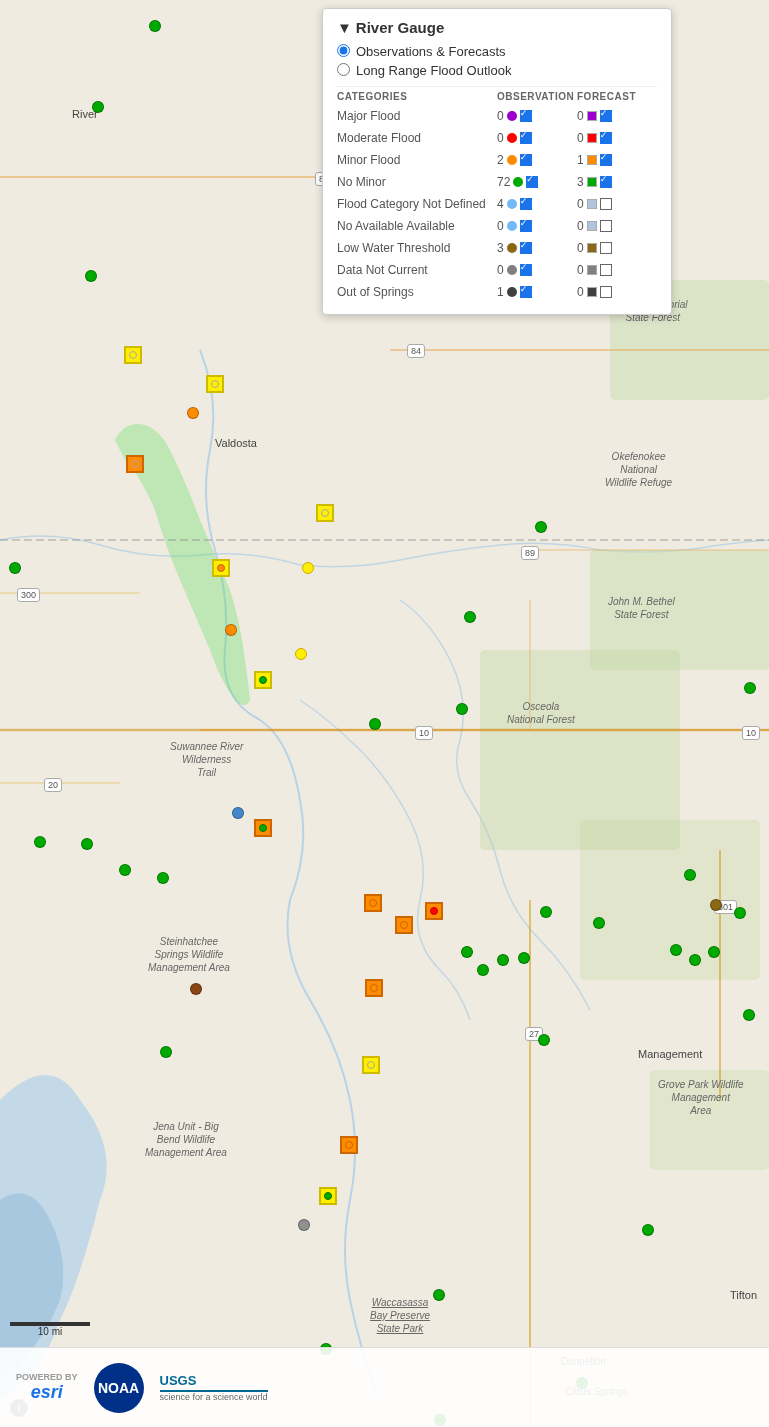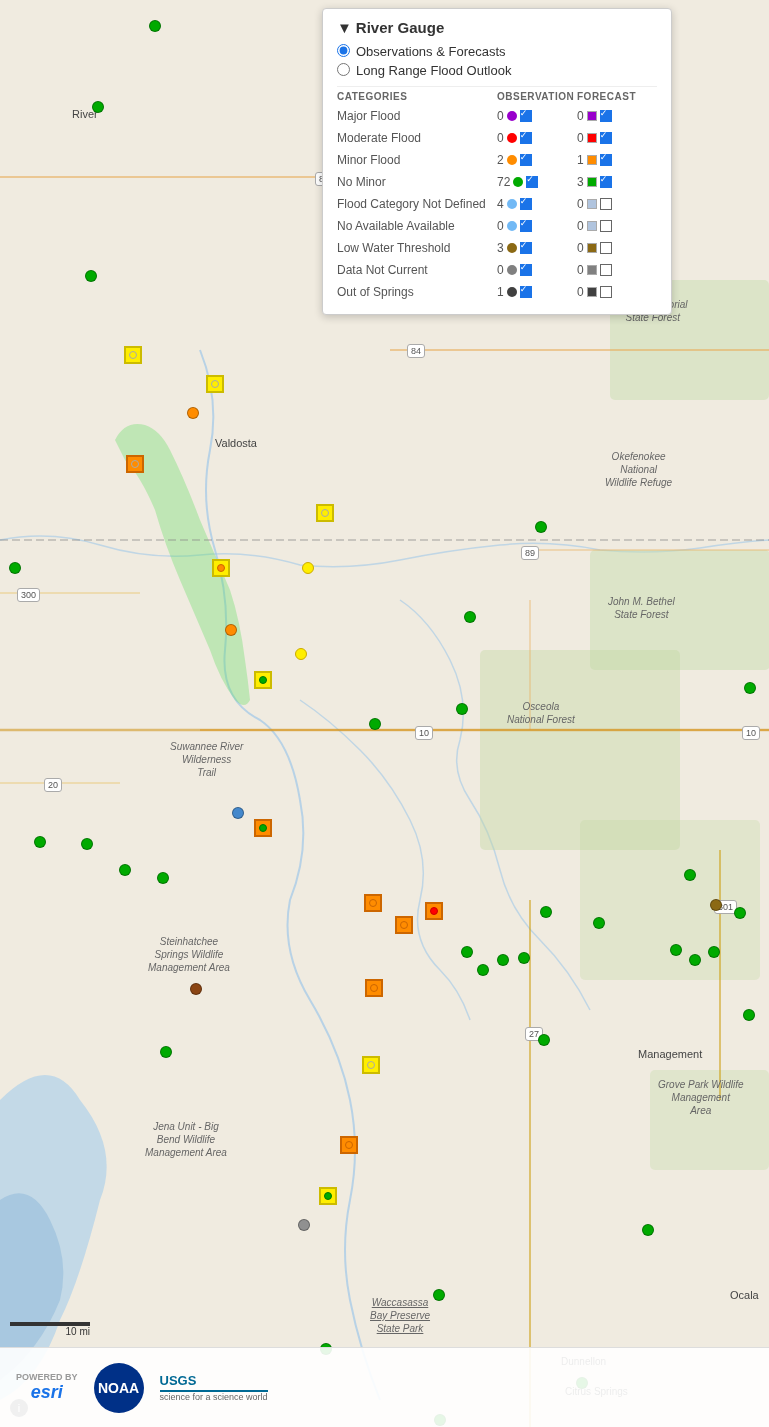--- a/index.html
+++ b/index.html
@@ -215,21 +215,21 @@
       justify-content: center;
       cursor: pointer;
     }
 
     .scale-bar {
       position: absolute;
       bottom: 90px;
       left: 10px;
       display: flex;
       flex-direction: column;
-      align-items: flex-end;
+      align-items: center;
     }
 
     .scale-line {
       width: 80px;
       height: 4px;
       background: #333;
       border-left: 2px solid #333;
       border-right: 2px solid #333;
     }
 
@@ -300,21 +300,21 @@
     <line x1="0" y1="730" x2="769" y2="730" stroke="#cc8800" stroke-width="2.5" opacity="0.5"></line>
 
     <line x1="530" y1="900" x2="530" y2="1427" stroke="#cc9900" stroke-width="2" opacity="0.5"></line>
 
     <line x1="720" y1="850" x2="720" y2="1100" stroke="#cc9900" stroke-width="2" opacity="0.5"></line>
   </svg>
 
   <div class="map-label" style="left:72px; top:108px;">River</div>
   <div class="map-label" style="left:215px; top:437px;">Valdosta</div>
   <div class="map-label" style="left:638px; top:1048px;">Management</div>
-  <div class="map-label" style="left:730px; top:1289px;">Ocala</div>
+  <div class="map-label" style="left:730px; top:1289px;">Tifton</div>
 
   <div class="area-label" style="left:618px; top:298px; font-size:10px;">Dixon Memorial<br>State Forest</div>
   <div class="area-label" style="left:605px; top:450px; font-size:10px;">Okefenokee<br>National<br>Wildlife Refuge</div>
   <div class="area-label" style="left:608px; top:595px; font-size:10px;">John M. Bethel<br>State Forest</div>
   <div class="area-label" style="left:507px; top:700px; font-size:10px;">Osceola<br>National Forest</div>
   <div class="area-label" style="left:170px; top:740px; font-size:10px;">Suwannee River<br>Wilderness<br>Trail</div>
   <div class="area-label" style="left:148px; top:935px; font-size:10px;">Steinhatchee<br>Springs Wildlife<br>Management Area</div>
   <div class="area-label" style="left:145px; top:1120px; font-size:10px;">Jena Unit - Big<br>Bend Wildlife<br>Management Area</div>
   <div class="area-label" style="left:658px; top:1078px; font-size:10px;">Grove Park Wildlife<br>Management<br>Area</div>
   <div class="area-label" style="left:370px; top:1296px; font-size:10px;text-decoration:underline;">Waccasassa<br>Bay Preserve<br>State Park</div>

